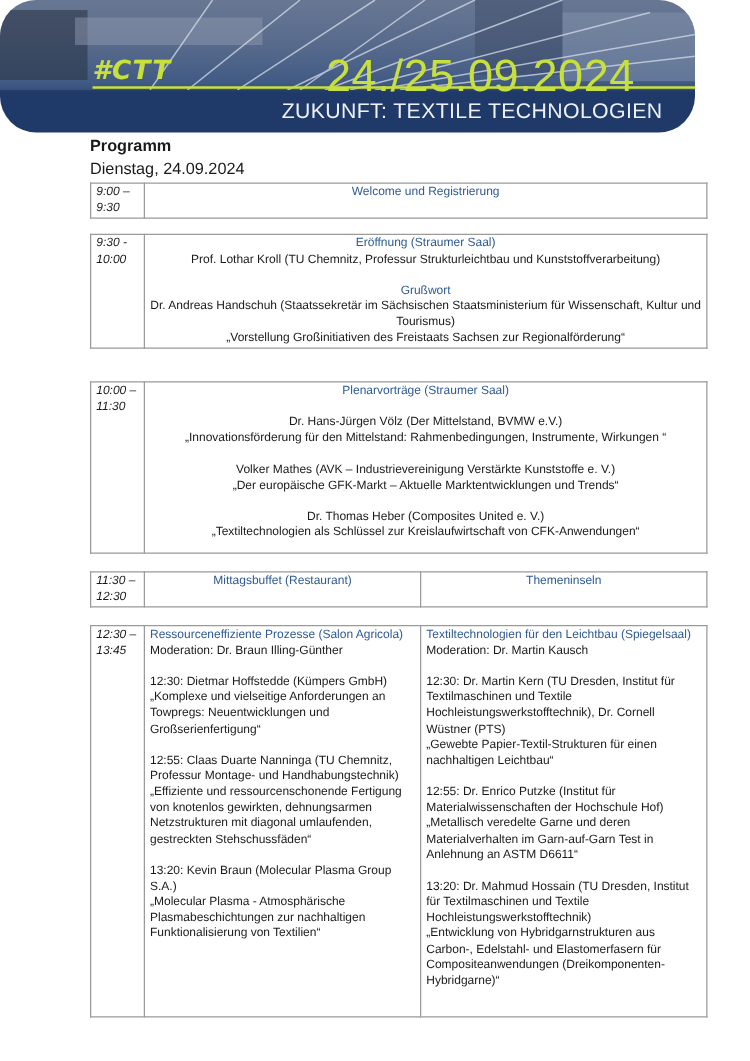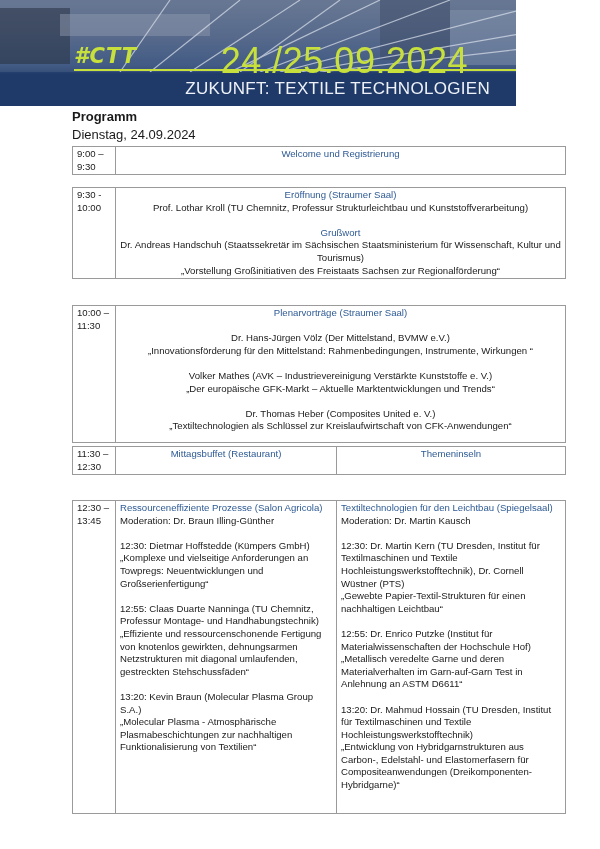--- a/index.html
+++ b/index.html
@@ -1,28 +1,28 @@
 <!DOCTYPE html>
 <html><head>
 <meta charset="utf-8">
 <style>
   html, body { margin:0; padding:0; background:#ffffff; }
   body { width:600px; height:849px; position:relative; overflow:hidden; font-family:"Liberation Sans", sans-serif; color:#1a1a1a; }
-  .banner { position:absolute; left:0; top:0; width:516px; height:106px; overflow:hidden;
-    background: linear-gradient(180deg, #6f7d96 0%, #55678a 35%, #34507f 62%, #1f3a68 70%, #1f3a68 100%); }
+  .banner { position:absolute; left:0; top:0; width:556px; height:106px; overflow:hidden;
+    background: linear-gradient(180deg, #6f7d96 0%, #55678a 35%, #34507f 62%, #1f3a68 70%, #1f3a68 100%); border-radius: 29px; }
   .banner .threads { position:absolute; left:0; top:0; width:600px; height:72px; }
   .banner .hash { position:absolute; left:74px; top:44px; font-family:"DejaVu Sans", sans-serif; font-weight:bold; font-size:21px; color:#c8e03c; letter-spacing:1px; font-style:italic; }
   .banner .dates { position:absolute; right:48px; top:40px; font-size:36px; color:#c8e03c; letter-spacing:0.5px; }
   .banner .rule { position:absolute; left:74px; right:0; top:69px; height:2px; background:#c8e03c; }
   .banner .subtitle { position:absolute; right:26px; top:79px; font-size:17px; color:#eef2f8; letter-spacing:0.3px;text-align:right; }
   .title { position:absolute; left:72px; top:109px; font-size:13px; font-weight:bold; }
   .day { position:absolute; left:72px; top:127px; font-size:13px; }
   table.prog { position:absolute; left:72px; width:494px; border-collapse:collapse; font-size:9.6px; line-height:12.6px; }
   table.prog td { border:1px solid #9a9a9a; vertical-align:top; padding:1px 4px; }
-  td.time { width:34px; }
+  td.time { width:34px;font-style:italic; }
   .blue { color:#2e5a94; }
   .center { text-align:center; }
   .gap { height:12.6px; }
   .tm { font-weight:normal; }
 </style>
 </head>
 <body>
 
 <div class="banner">
   <svg class="threads" viewBox="0 0 600 72" preserveAspectRatio="none">
@@ -99,21 +99,21 @@
       <div>Volker Mathes (AVK – Industrievereinigung Verstärkte Kunststoffe e. V.)</div>
       <div>„Der europäische GFK-Markt – Aktuelle Marktentwicklungen und Trends“</div>
       <div class="gap"></div>
       <div>Dr. Thomas Heber (Composites United e. V.)</div>
       <div>„Textiltechnologien als Schlüssel zur Kreislaufwirtschaft von CFK-Anwendungen“</div>
     </td>
   </tr>
 </tbody>
   </table>
 
-<table class="prog" style="top:446px;">
+<table class="prog" style="top:457px;">
   <tbody>
       <tr>
     <td class="time">
       <div>11:30 –</div>
       <div>12:30</div>
     </td>
     <td class="center blue" style="width:212px;">Mittagsbuffet (Restaurant)</td>
     <td class="center blue">Themeninseln</td>
   </tr>
 </tbody>

